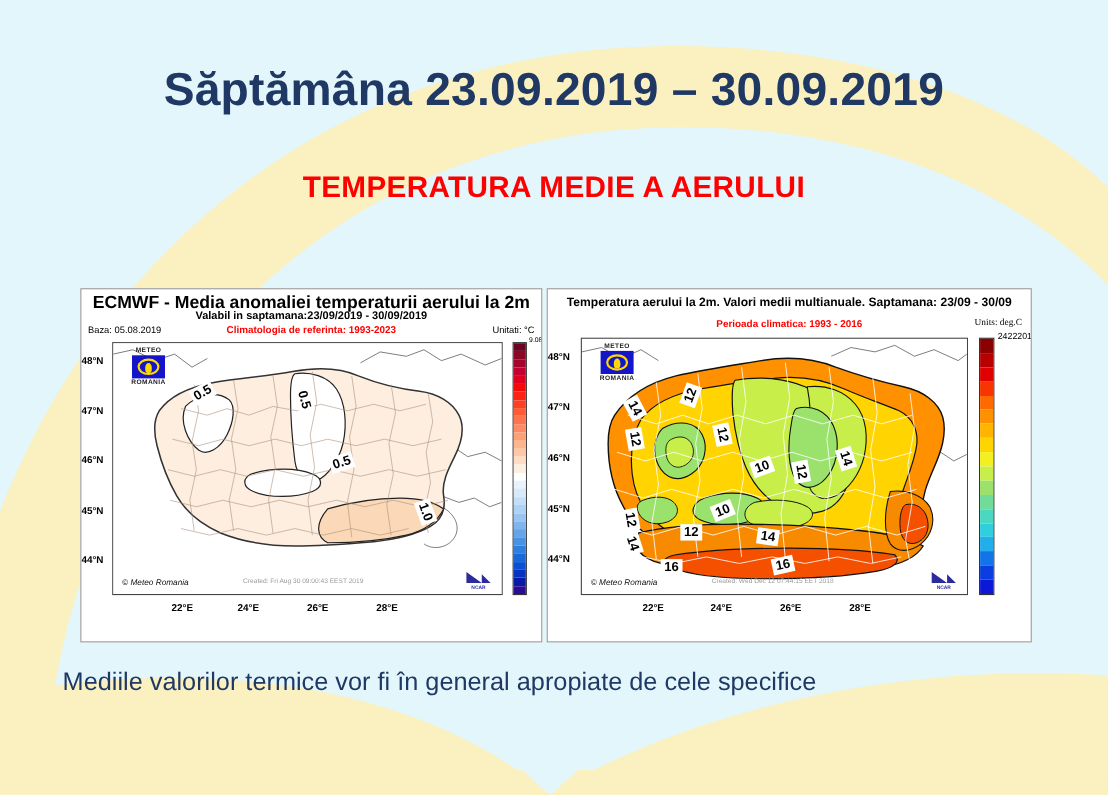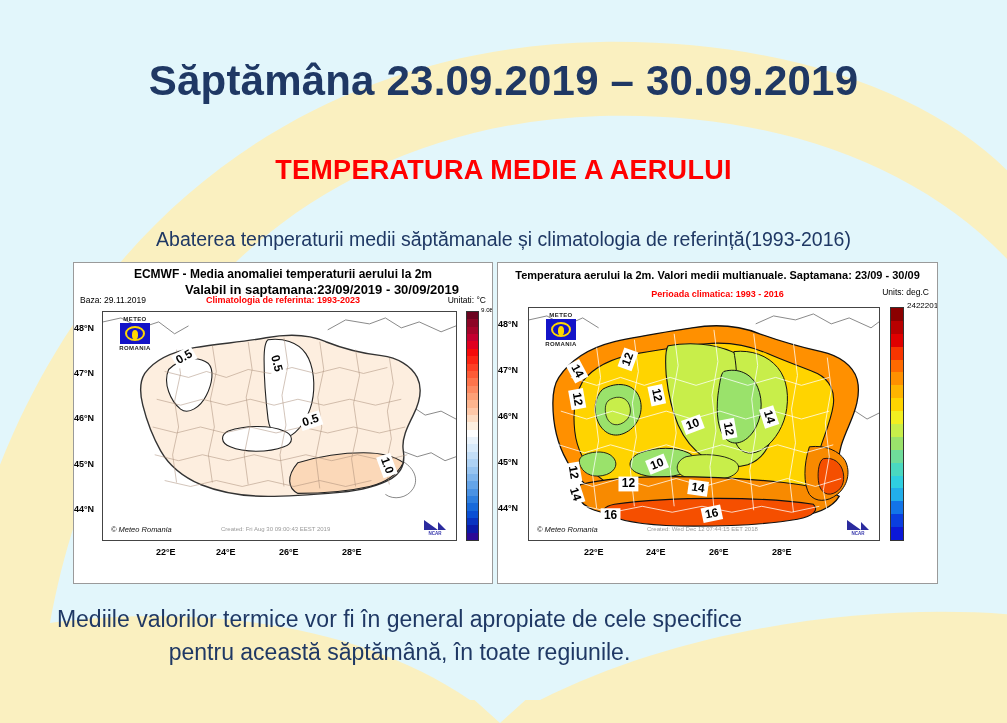--- a/index.html
+++ b/index.html
@@ -33,29 +33,29 @@
     position:absolute;background:#ffffff;border:1px solid #9a9a9a;
     box-sizing:border-box;overflow:hidden;
   }
   #panel-left{left:73px;top:262px;width:420px;height:322px;}
   #panel-right{left:497px;top:262px;width:441px;height:322px;}
 
   .p-title{
     position:absolute;left:0;width:100%;text-align:center;
     font-weight:bold;color:#000;
   }
-  .p-title.t1{top:4px;font-size:12px;text-align:center;}
-  .p-title.t2{top:19px;font-size:13px;margin-left:39px;}
+  .p-title.t1{top:4px;font-size:16px;text-align:center;}
+  .p-title.t2{top:19px;font-size:10px;}
   .p-title.t3{top:32px;font-size:9px;color:#ff0000;}
   .p-meta{position:absolute;font-size:8.5px;color:#000;}
   .p-meta.left{left:6px;top:32px;}
   .p-meta.right{right:6px;top:32px;}
   .p-title.rt1{top:6px;font-size:11px;}
   .p-title.rt3{top:26px;font-size:9px;color:#ff0000;}
-  .p-meta.rright{right:8px;top:24px;}
+  .p-meta.rright{right:8px;top:24px;font-family:Liberation Serif, serif;}
 
   
   .mapframe{position:absolute;border:1px solid #444;box-sizing:border-box;background:#fff;}
   #mapL{left:28px;top:48px;width:355px;height:230px;}
   #mapR{left:30px;top:44px;width:352px;height:234px;}
 
   
   .axlbl{position:absolute;font-size:9px;font-weight:bold;color:#000;white-space:nowrap;}
 
   
@@ -98,28 +98,27 @@
   <path d="M -40 640 C 120 600 330 604 470 700 L 470 723 L -40 723 Z" fill="#faf0c0"></path>
   <path d="M 1047 618 C 900 600 700 620 540 700 L 540 723 L 1047 723 Z" fill="#faf0c0"></path>
   <path d="M -40 700 L 1047 700 L 1047 723 L -40 723 Z" fill="#faf0c0"></path>
   <path d="M 430 660 L 570 660 L 500 723 Z" fill="#e2f6fb"></path>
 </svg>
 
 <div class="slide">
 
   <div id="week-title">Săptămâna 23.09.2019 – 30.09.2019</div>
   <div id="subject-title">TEMPERATURA MEDIE A AERULUI</div>
-  <div id="caption-top">Abaterea temperaturii medii săptămanale și climatologia de referință(1993-2016)</div>
 
   <div class="panel" id="panel-left">
 
     <div class="p-title t1">ECMWF - Media anomaliei temperaturii aerului la 2m</div>
     <div class="p-title t2">Valabil in saptamana:23/09/2019 - 30/09/2019</div>
     <div class="p-title t3">Climatologia de referinta: 1993-2023</div>
-    <div class="p-meta left">Baza: 29.11.2019</div>
+    <div class="p-meta left">Baza: 05.08.2019</div>
     <div class="p-meta right">Unitati: °C</div>
 
     <div class="axlbl" style="left:0px;top:60px;">48°N</div>
     <div class="axlbl" style="left:0px;top:105px;">47°N</div>
     <div class="axlbl" style="left:0px;top:150px;">46°N</div>
     <div class="axlbl" style="left:0px;top:196px;">45°N</div>
     <div class="axlbl" style="left:0px;top:241px;">44°N</div>
 
     <div class="axlbl" style="left:82px;top:284px;">22°E</div>
     <div class="axlbl" style="left:142px;top:284px;">24°E</div>
@@ -483,15 +482,14 @@
         <span>0</span>
         <span>-2</span>
         <span>-4</span>
         <span>-6</span>
         <span>-8</span>
       </div>
   </div>
 
   <div id="caption-bottom">
     <div>Mediile valorilor termice vor fi în general apropiate de cele specifice</div>
-    <div>pentru această săptămână, în toate regiunile.</div>
   </div>
 </div>
 
 </body></html>

